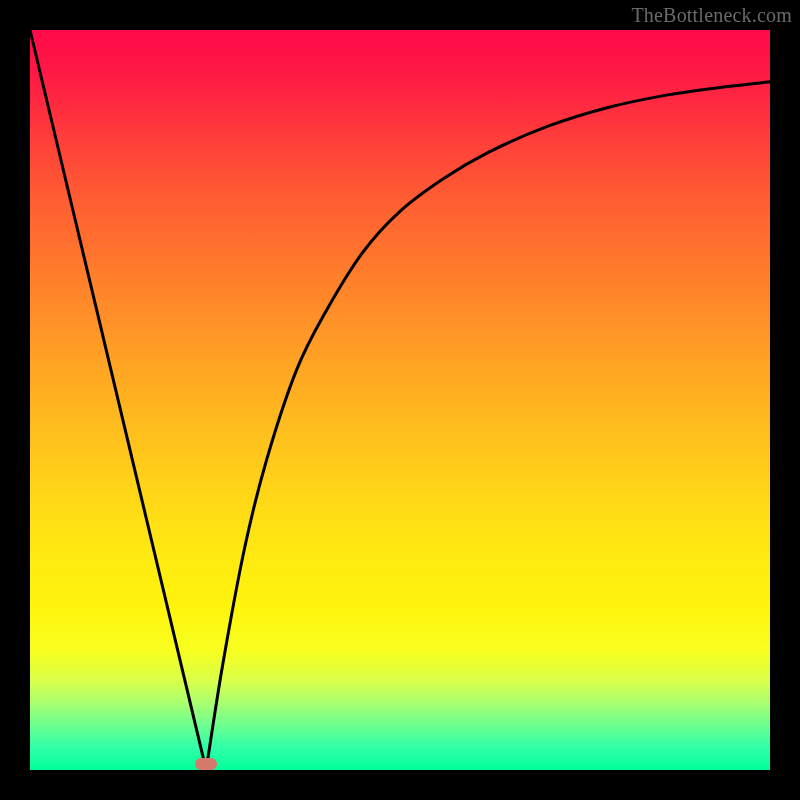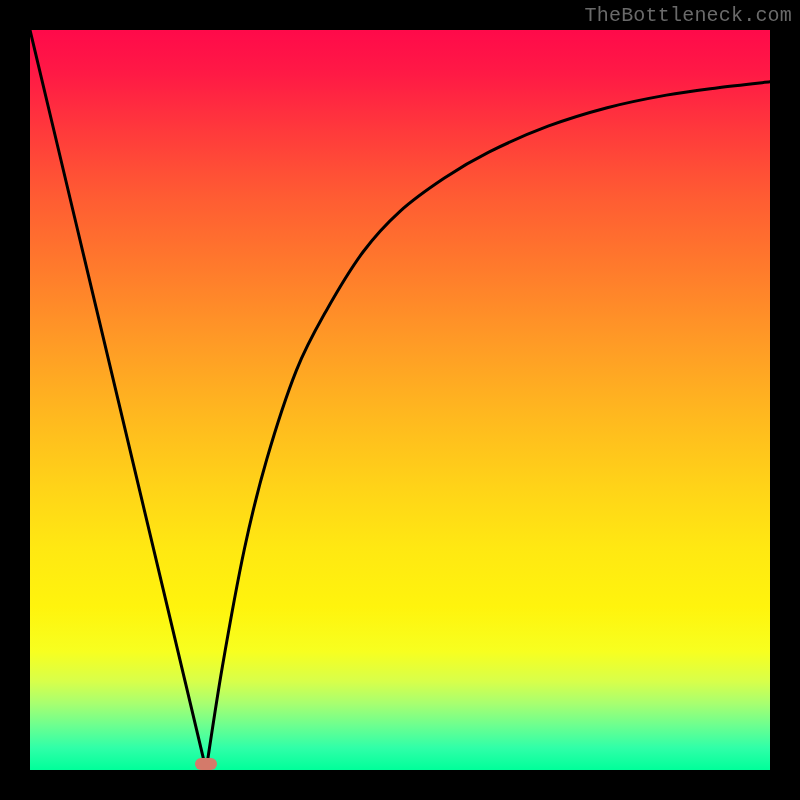--- a/index.html
+++ b/index.html
@@ -54,21 +54,21 @@
     width: 22px;
     height: 12px;
     background: #d47a6a;
     border-radius: 6px / 6px;
     transform: translate(-50%, -50%);
   }
   .watermark {
     position: absolute;
     top: 4px;
     right: 8px;
-    font-family: Liberation Mono, monospace;
+    font-family: Liberation Serif, serif;
     font-size: 20px;
     color: #6a6a6a;
     letter-spacing: 0.2px;
     user-select: none;
   }
 </style>
 </head>
 <body>
 
 <div class="frame">

